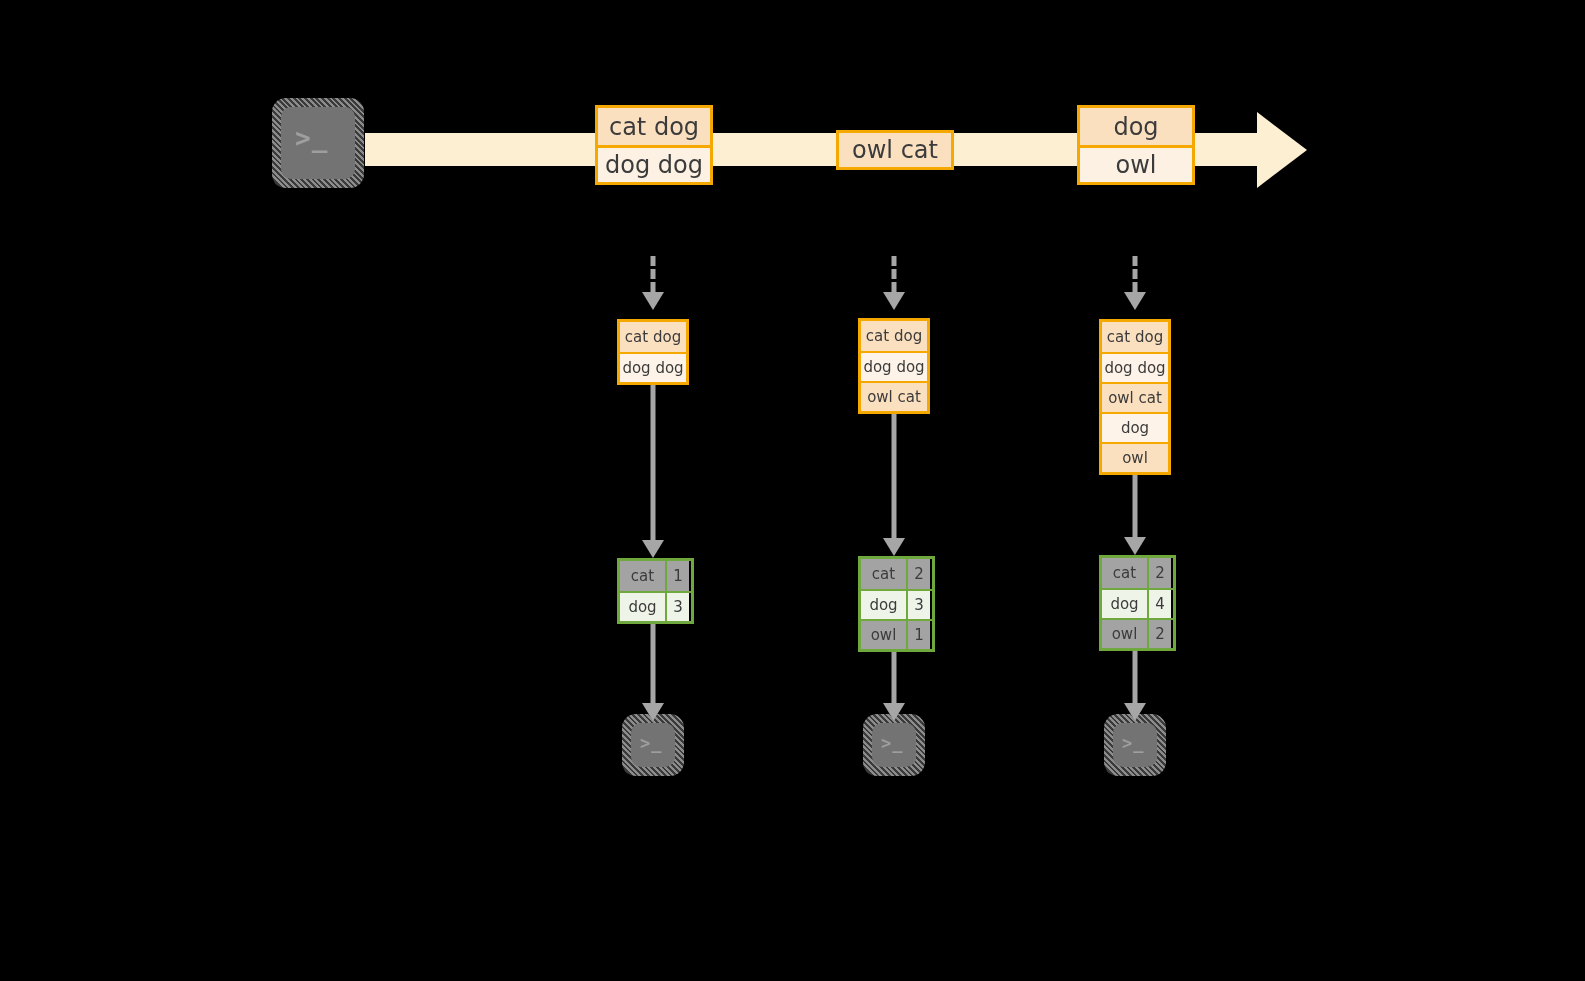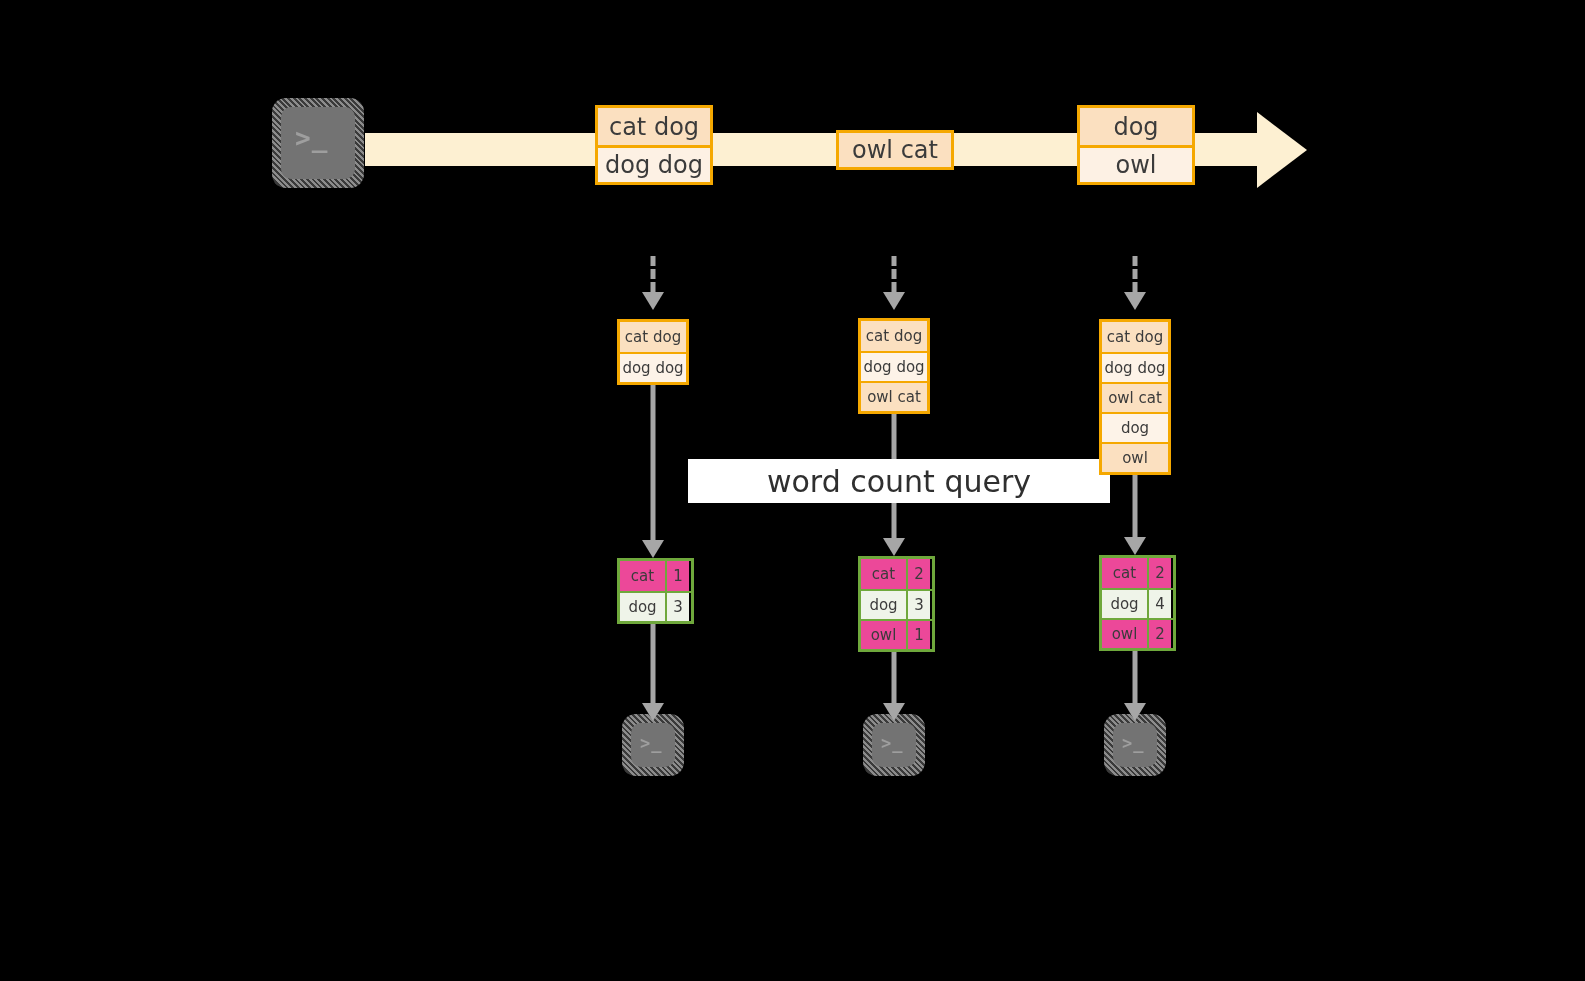--- a/index.html
+++ b/index.html
@@ -109,21 +109,21 @@
   .gtbl .grow + .grow { border-top: 2px solid #6FA83C; }
   .gtbl .gc {
     display: flex;
     align-items: center;
     justify-content: center;
     color: #3b3b3b;
     font-size: 15px;
   }
   .gtbl .gc.word  { width: 45px; }
   .gtbl .gc.count { width: 24px; border-left: 2px solid #6FA83C; }
-  .gtbl .grow.dark  .gc { background: #ec4899; }
+  .gtbl .grow.dark  .gc { background: #a3a3a3; }
   .gtbl .grow.light .gc { background: #EFF4E9; }
 
   
   .varrow { position: absolute; z-index: 3; }
   .varrow .stem {
     position: absolute; left: 50%;
     transform: translateX(-50%);
     width: 5px; top: 0;
     background: #A6A6A6;
   }
@@ -300,17 +300,14 @@
     <div class="stem" style="height:52px;"></div>
     <div class="head" style="top:52px;"></div>
   </div>
 
   <div class="terminal" style="left:1104px; top:714px; width:62px; height:62px;">
     <div class="hatch"></div>
     <div class="face"></div>
     <div class="glyph" style="left:9px; top:12px; font-size:17px;">&gt;_</div>
   </div>
 
-  <div class="banner" style="left:688px; top:459px; width:422px; height:44px;">
-    <span>word count query</span>
-  </div>
 
 </div>
 
 </body></html>

